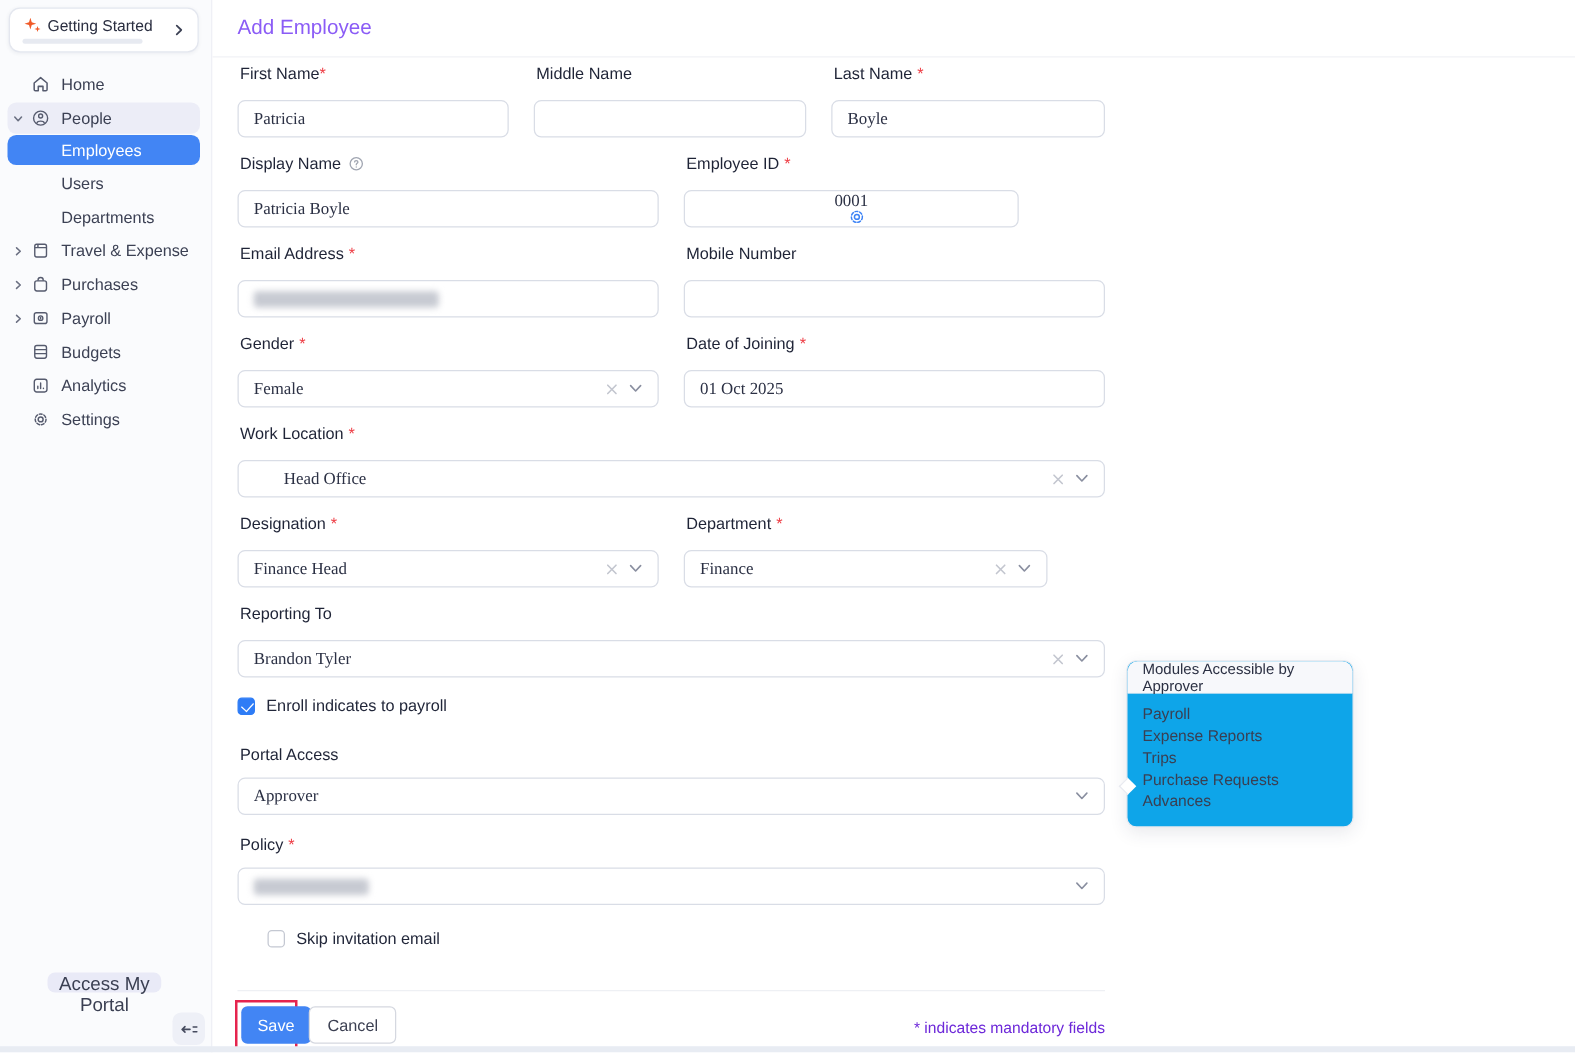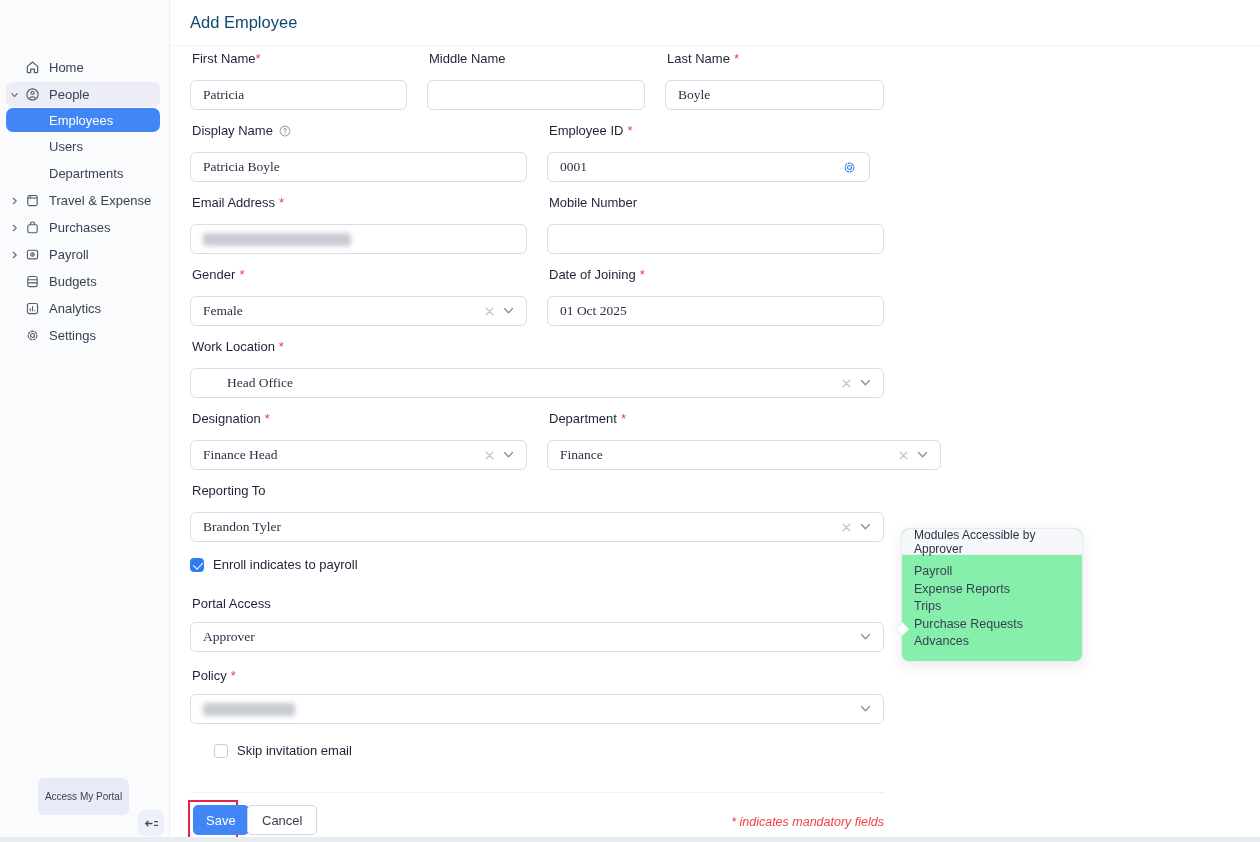--- a/index.html
+++ b/index.html
@@ -29,32 +29,32 @@
     position:relative; height:27px; display:flex; align-items:center;
     border-radius:7px; cursor:pointer; color:#3c4154; font-size:13px;
   }
   .nav-row .chev-slot { position:absolute; left:4px; top:50%; transform:translateY(-50%); width:11px; display:flex; }
   .nav-row .ico-slot { position:absolute; left:19px; top:50%; transform:translateY(-50%); width:16px; height:16px; display:flex; align-items:center; }
   .nav-row .nav-label { margin-left:43px; }
   .nav-row.sub { height:27px; }
   .nav-row.hl { background:#ecedf7; height:25px; margin:1px 0; }
   .nav-row.active { background:#4285f4; color:#ffffff; height:24px; margin:1px 0; }
   .portal-btn {
-    position:absolute; left:38px; top:778px; width:91px; height:37px;
-    background:#e9eaf7; border:none; border-radius:6px; font-size:10px; color:#3a3f52;
+    position:absolute; left:38px; top:778px; width:91px; height:16px;
+    background:#e9eaf7; border:none; border-radius:6px; font-size:15px; color:#3a3f52;
     font-family:inherit; cursor:pointer;
   }
   .collapse-btn {
     position:absolute; left:138px; top:810px; width:26px; height:26px;
     background:#eef0f7; border:none; border-radius:7px; cursor:pointer;
     display:flex; align-items:center; justify-content:center;
   }
   
   .main { position:absolute; left:170px; top:0; width:1090px; height:842px; background:#fff; }
-  .page-title { position:absolute; left:20px; top:13px; font-size:16.5px; font-weight:500; color:#0c4a6e;text-align:right; }
+  .page-title { position:absolute; left:20px; top:13px; font-size:16.5px; font-weight:500; color:#8b5cf6;text-align:right; }
   .hdr-divider { position:absolute; left:0; top:45px; width:1090px; height:1px; background:#f1f2f6; }
   .form { position:absolute; left:20px; top:0; width:694px; }
   .flabel { position:absolute; font-size:13px; font-weight:500; color:#1f2437; }
   .req { color:#ee3b43; }
   .req::after { content:"*"; }
   .req.gap { margin-left:4px; }
   .input {
     position:absolute; height:30px; background:#fff; border:1px solid #d9dde6;
     border-radius:6px; display:flex; align-items:center; padding:0 12px;
     font-size:13.5px; color:#2b3044;
@@ -81,25 +81,25 @@
   }
   .save-annot {
     position:absolute; left:-2px; top:800px; width:50px; height:40px;
     border:2.5px solid #e5244e; pointer-events:none;
   }
   .cancel-btn {
     position:absolute; left:57px; top:805px; height:30px; padding:0 14px;
     background:#fff; color:#3c4052; border:1px solid #d5d8e0; border-radius:5px;
     font-size:13px; font-family:inherit; cursor:pointer;
   }
-  .mandatory-note { position:absolute; left:0; top:815px; width:694px; text-align:right; font-size:12.5px; color:#ef4444;font-style:italic; }
+  .mandatory-note { position:absolute; left:0; top:815px; width:694px; text-align:right; font-size:12.5px; color:#6d28d9; }
   
   .tooltip {
     position:absolute; left:901px; top:528px; width:182px;
-    background:#86efac; border:1px solid #e8eaf0; border-radius:8px;
+    background:#0ea5e9; border:1px solid #e8eaf0; border-radius:8px;
     box-shadow:0 4px 14px rgba(35,45,75,.10);
   }
   .tooltip-arrow {
     position:absolute; left:-5.5px; top:95px; width:10px; height:10px; background:#fff;
     border-left:1px solid #e8eaf0; border-bottom:1px solid #e8eaf0; transform:rotate(45deg);
   }
   .tooltip-hd {
     height:26px; display:flex; align-items:center; padding:0 12px;
     background:#f7f8fb; border-bottom:1px solid #ebedf3; border-radius:8px 8px 0 0;
     font-size:12px; font-weight:500; color:#2b3043;
@@ -107,20 +107,37 @@
   .tooltip-items { padding:8px 12px 10px; }
   .tooltip-item { font-size:12.5px; color:#3a3f52; line-height:17.5px; }
   .bottom-strip { position:absolute; left:0; top:837px; width:1260px; height:5px; background:#e8ecf3; }
   svg { display:block; }
 </style>
 </head>
 <body>
 
 <div class="sidebar">
 
+  <div class="gs-card">
+    <span class="gs-spark">
+      <svg viewBox="0 0 16 16" width="16" height="16">
+        <path d="M6.3 1.2 L7.4 4.8 L11 5.9 L7.4 7 L6.3 10.6 L5.2 7 L1.6 5.9 L5.2 4.8 Z" fill="#f05a28"></path>
+        <path d="M12 7.8 L12.6 9.6 L14.4 10.2 L12.6 10.8 L12 12.6 L11.4 10.8 L9.6 10.2 L11.4 9.6 Z" fill="#f05a28"></path>
+      </svg>
+    </span>
+    <span class="gs-label">Getting Started</span>
+    <span class="gs-chev">
+      <svg width="10" height="12" viewBox="0 0 10 12" fill="none" stroke="#3c4154" stroke-width="1.4" stroke-linecap="round" stroke-linejoin="round">
+          <path d="M3.4 2.5 L7 6 L3.4 9.5"></path>
+        </svg>
+    </span>
+    <span class="gs-track">
+      <span class="gs-fill" style="width: 47%;"></span>
+    </span>
+  </div>
 
   <div class="nav">
     <div class="nav-row">
       <span class="ico-slot">
         <svg viewBox="0 0 16 16" width="15" height="15" fill="none" stroke="#565b6e" stroke-width="1.3" stroke-linejoin="round">
             <path d="M2.5 6.8 L8 2.2 L13.5 6.8 V12.4 A1.1 1.1 0 0 1 12.4 13.5 H10 V9.7 H6 V13.5 H3.6 A1.1 1.1 0 0 1 2.5 12.4 Z"></path>
           </svg>
       </span>
       <span class="nav-label">Home</span>
     </div>
@@ -260,21 +277,21 @@
             <circle cx="8" cy="8" r="5.6"></circle>
             <path d="M6.5 6.3 C6.5 4.7 9.5 4.7 9.5 6.3 C9.5 7.6 8 7.5 8 8.9 M8 10.9 V11"></path>
           </svg>
       </span>
     </div>
     <div class="input" style="left:0;top:152px;width:337px;">
         <span class="val">Patricia Boyle</span>
       </div>
 
     <div class="flabel" style="left:359px;top:123px;"><span>Employee ID</span><span class="req gap"></span></div>
-    <div class="input" style="left:357px;top:152px;width:323px;">
+    <div class="input" style="left:357px;top:152px;width:268px;flex-direction:column;">
       <span class="val">0001</span>
       <span class="icon-right">
         <svg viewBox="0 0 16 16" width="15" height="15" fill="none" stroke="#3b82f6" stroke-width="1.25" stroke-linecap="round">
             <circle cx="8" cy="8" r="2.1"></circle>
             <circle cx="8" cy="8" r="4.7" stroke-dasharray="2.4 1.6"></circle>
           </svg>
       </span>
     </div>
 
     <div class="flabel" style="left:2px;top:195px;"><span>Email Address</span><span class="req gap"></span></div>
@@ -331,21 +348,21 @@
           </svg>
       </span>
       <span class="icon-right">
         <svg width="11" height="8" viewBox="0 0 11 8" fill="none" stroke="#8a8fa0" stroke-width="1.3" stroke-linecap="round" stroke-linejoin="round">
             <path d="M1.5 1.5 L5.5 5.8 L9.5 1.5"></path>
           </svg>
       </span>
     </div>
 
     <div class="flabel" style="left:359px;top:411px;"><span>Department</span><span class="req gap"></span></div>
-    <div class="input" style="left:357px;top:440px;width:394px;">
+    <div class="input" style="left:357px;top:440px;width:291px;">
       <span class="val">Finance</span>
       <span class="icon-right">
         <svg width="11" height="11" viewBox="0 0 10 10" stroke="#c3c6cf" stroke-width="1.2" stroke-linecap="round">
             <path d="M2 2 L8 8 M8 2 L2 8"></path>
           </svg>
       </span>
       <span class="icon-right">
         <svg width="11" height="8" viewBox="0 0 11 8" fill="none" stroke="#8a8fa0" stroke-width="1.3" stroke-linecap="round" stroke-linejoin="round">
             <path d="M1.5 1.5 L5.5 5.8 L9.5 1.5"></path>
           </svg>

